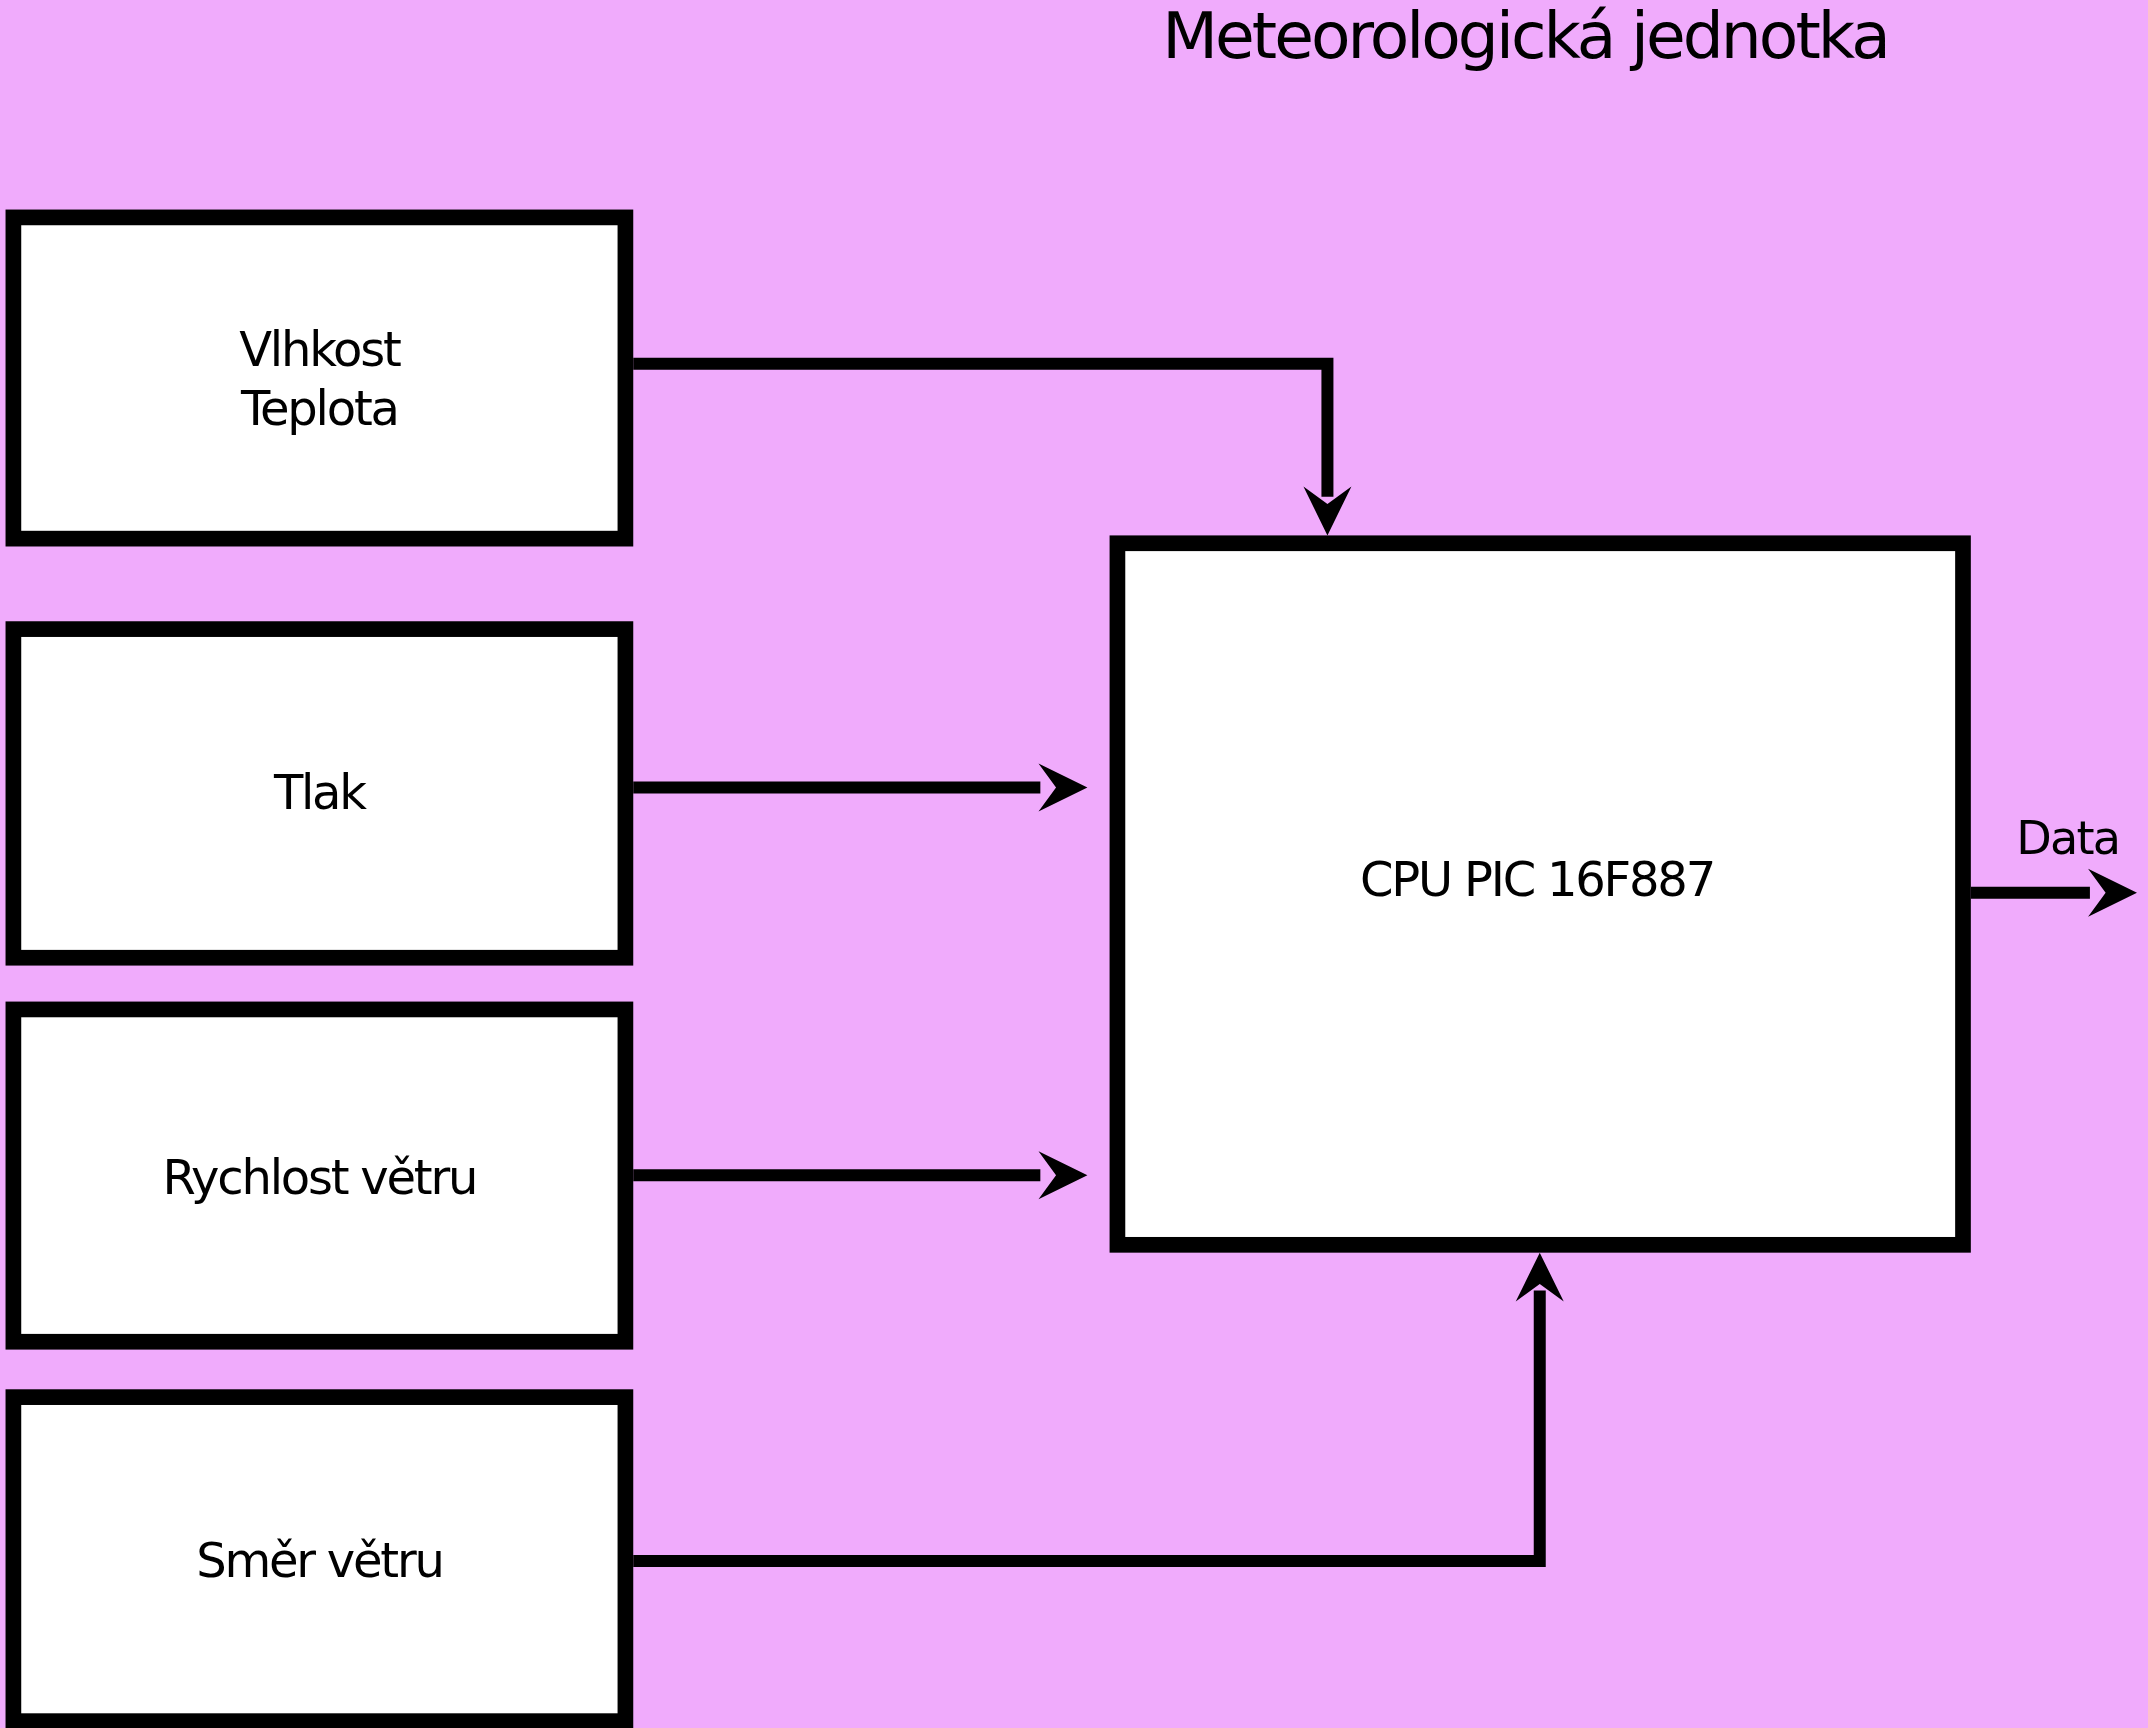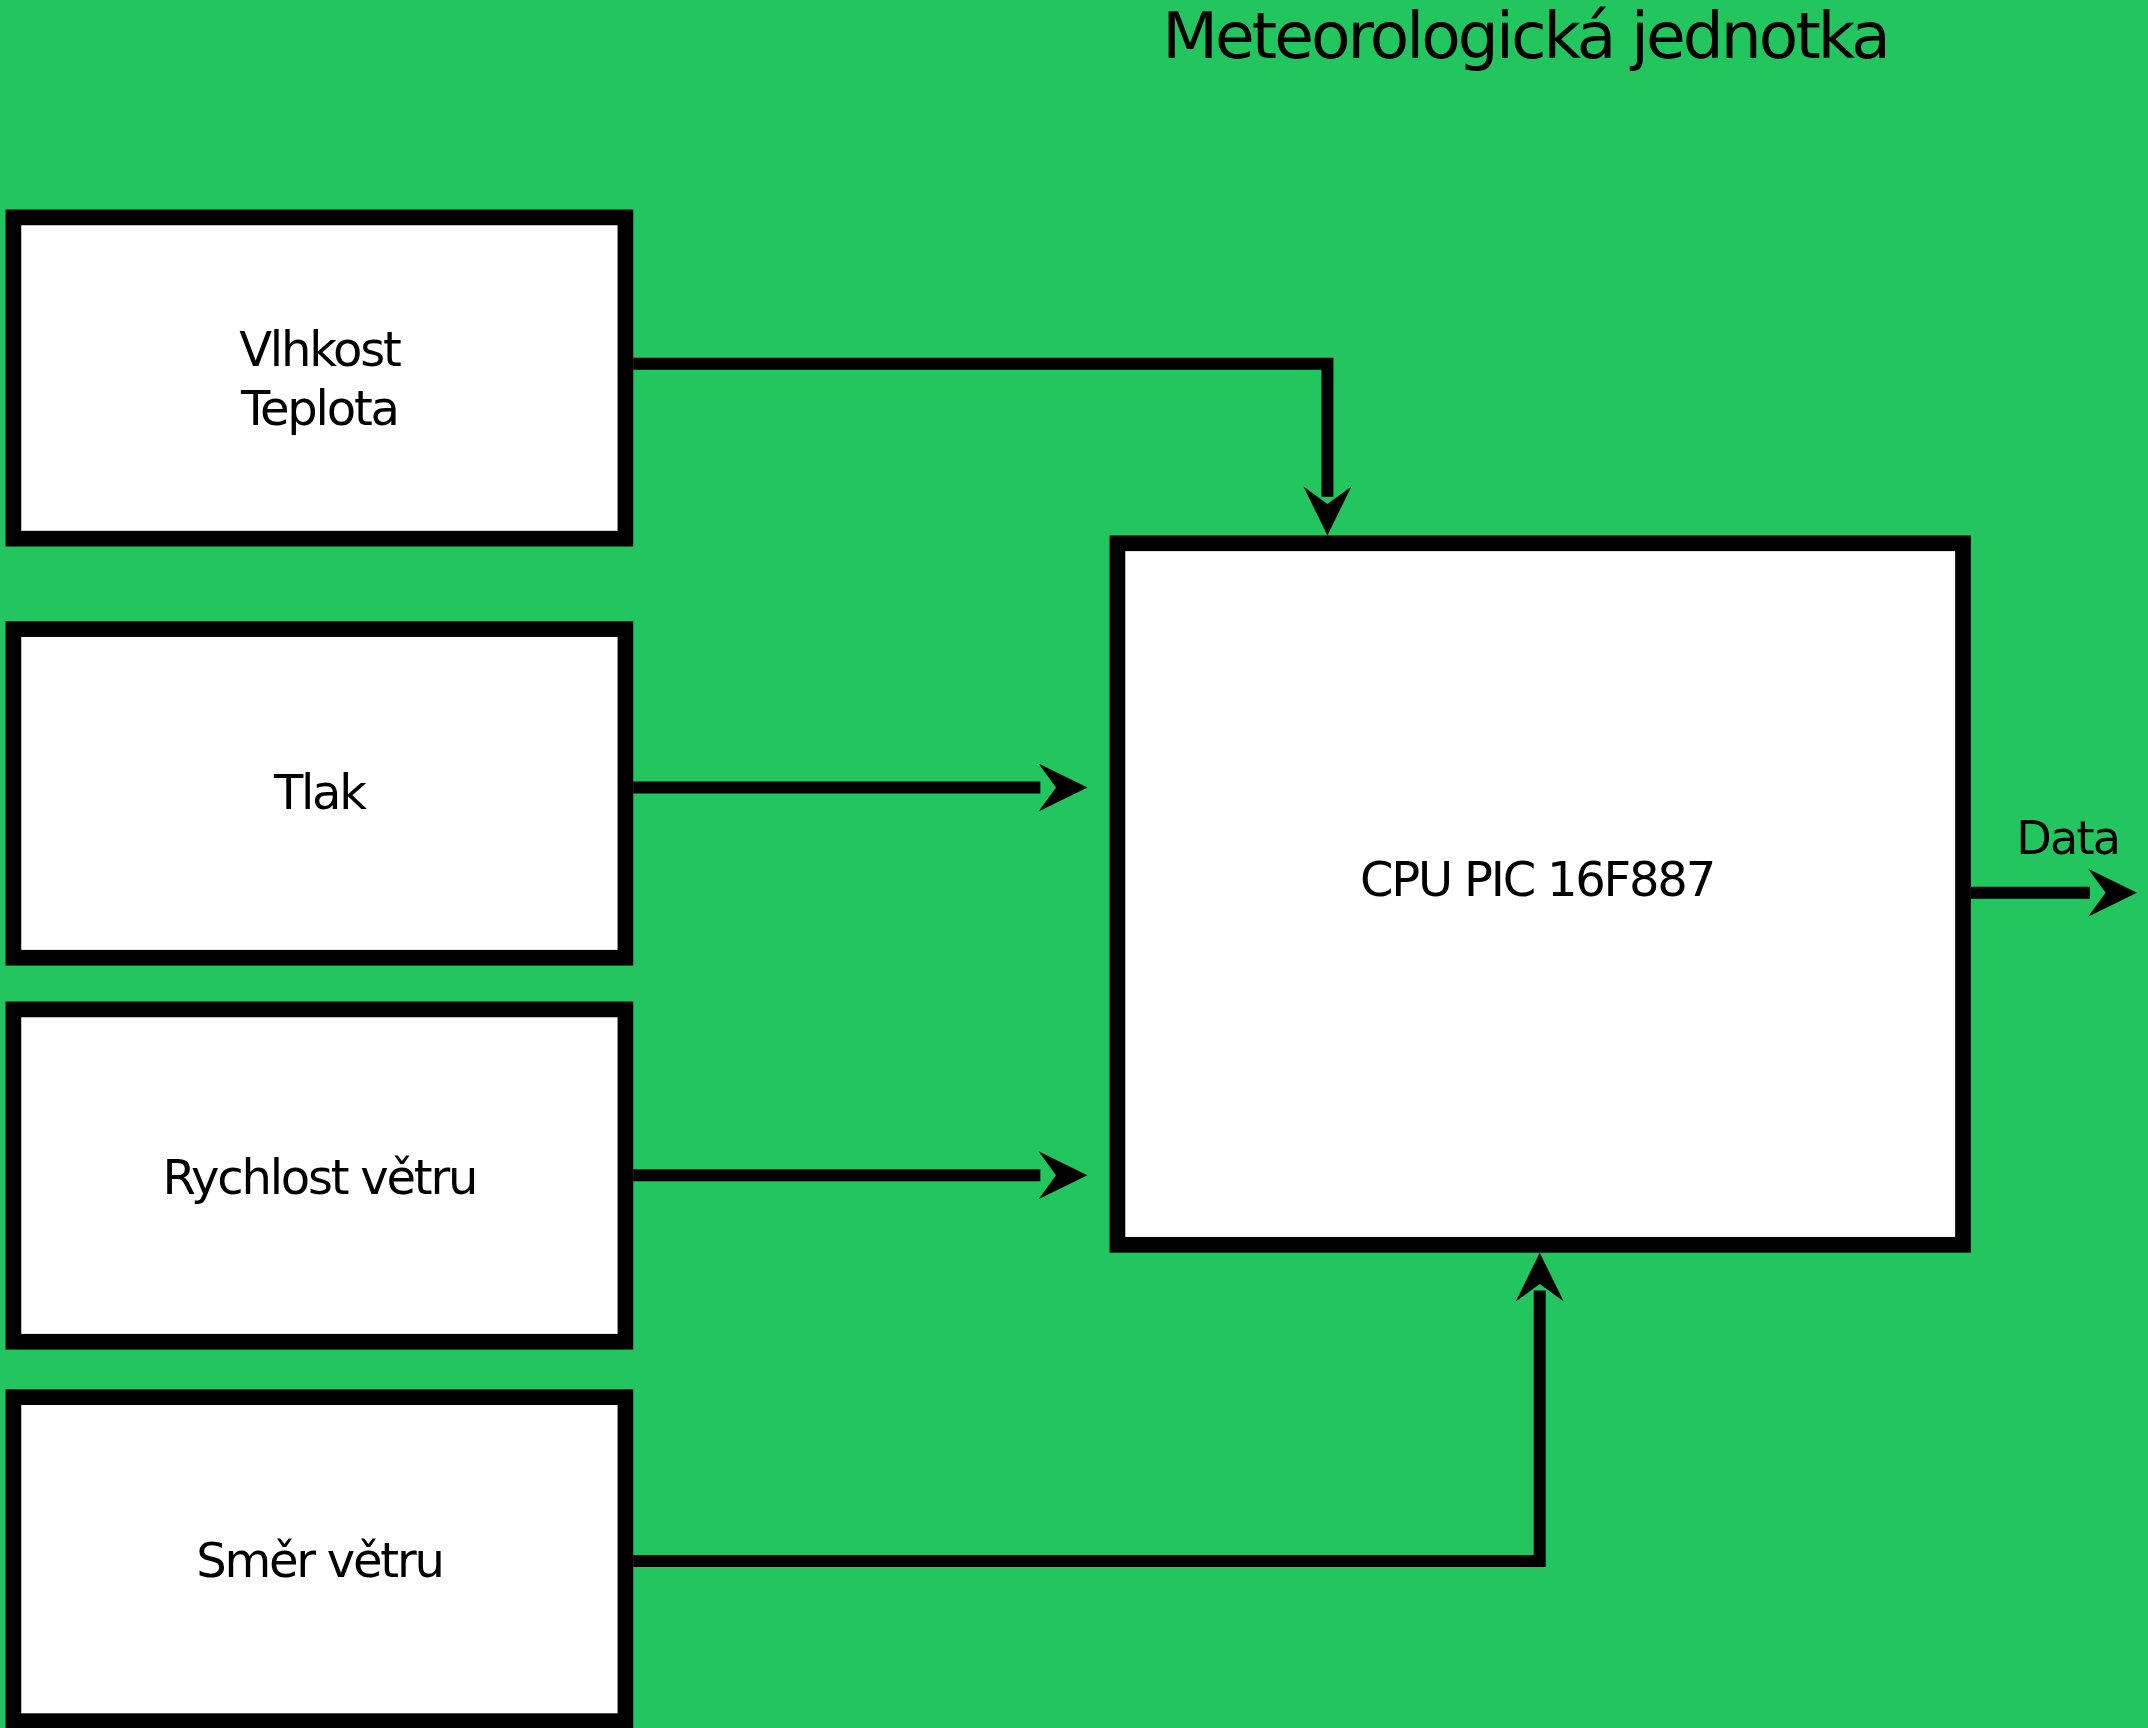--- a/index.html
+++ b/index.html
@@ -4,21 +4,21 @@
 <style>
   html, body {
     margin: 0;
     padding: 0;
     background: #ffffff;
   }
   .canvas {
     position: relative;
     width: 2149px;
     height: 1729px;
-    background: #22c55e;
+    background: #f0abfc;
     overflow: hidden;
   }
   svg { display: block; }
   .lbl {
     font-family: "DejaVu Sans", "Liberation Sans", sans-serif;
     font-size: 52px;
     letter-spacing: -2.4px;
     fill: #000000;
   }
   .title-lbl {

